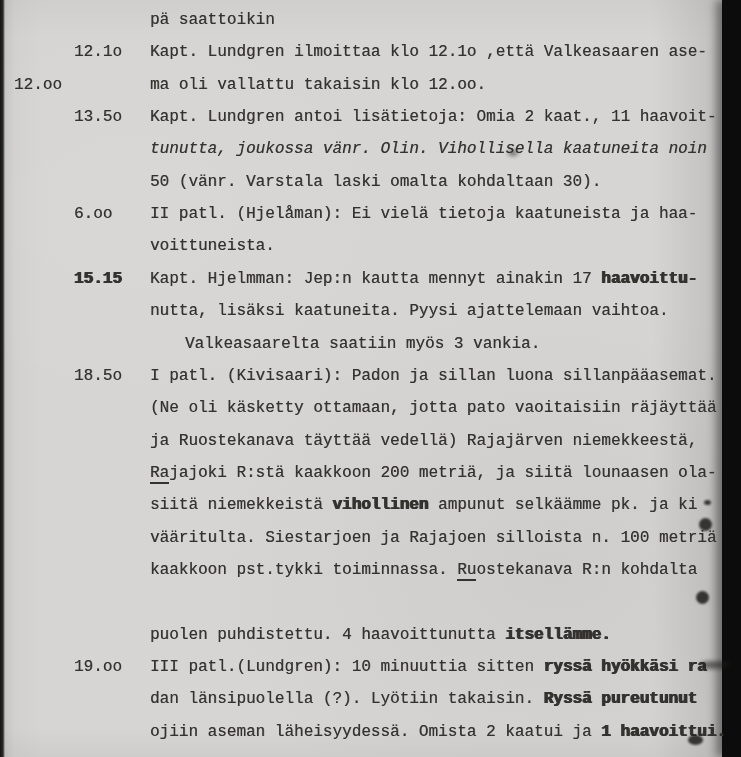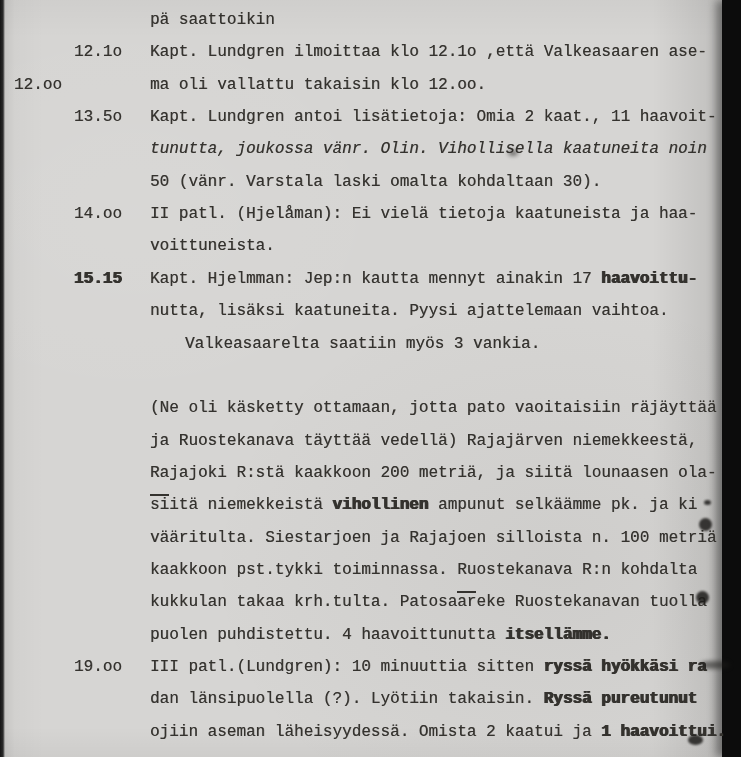--- a/index.html
+++ b/index.html
@@ -41,53 +41,53 @@
     text-shadow: 0.4px 0.3px 0.5px rgba(45,42,38,0.55);
   }
   .line .time { position:absolute; left:74px; top:0; }
   .line .time.margin { left:14px; }
   .line .text { position:absolute; left:150px; top:0; }
   .line .text.indent { left:185px; }
   .b {
     font-weight:bold;
     text-shadow: 0.8px 0 0 currentColor, -0.5px 0.3px 0.6px rgba(30,28,25,0.75);
   }
-  .u { border-bottom:2px solid var(--ink); padding-bottom:12px; }
+  .u { border-bottom:2px solid var(--ink); padding-bottom:0px; }
   .smudge {
     position:absolute; background:#1d1c1a; border-radius:50%;
     filter: blur(1.2px); opacity:0.85;
   }
   .smudge.soft { filter: blur(2px); opacity:0.55; }
 </style>
 </head>
 <body>
 
 <div class="page">
   <div class="edge-left"></div>
   <div class="edge-right"></div>
 
   <div class="lines">
       <div class="line" style="top: 8px;"><span class="text"><span>pä saattoikin</span></span></div>
       <div class="line" style="top: 40.35px;"><span class="time">12.1o</span><span class="text"><span>Kapt. Lundgren ilmoittaa klo 12.1o ,että Valkeasaaren ase-</span></span></div>
       <div class="line" style="top: 72.7px;"><span class="time margin">12.oo</span><span class="text"><span>ma oli vallattu takaisin klo 12.oo.</span></span></div>
       <div class="line" style="top: 105.05px;"><span class="time">13.5o</span><span class="text"><span>Kapt. Lundgren antoi lisätietoja: Omia 2 kaat., 11 haavoit-</span></span></div>
       <div class="line" style="top: 137.4px; font-style: italic;"><span class="text"><span>tunutta, joukossa vänr. Olin. Vihollisella kaatuneita noin</span></span></div>
       <div class="line" style="top: 169.75px;"><span class="text"><span>50 (vänr. Varstala laski omalta kohdaltaan 30).</span></span></div>
-      <div class="line" style="top: 202.1px;"><span class="time">14.oo</span><span class="text"><span>II patl. (Hjelåman): Ei vielä tietoja kaatuneista ja haa-</span></span></div>
+      <div class="line" style="top: 202.1px;"><span class="time">6.oo</span><span class="text"><span>II patl. (Hjelåman): Ei vielä tietoja kaatuneista ja haa-</span></span></div>
       <div class="line" style="top: 234.45px;"><span class="text"><span>voittuneista.</span></span></div>
       <div class="line" style="top: 266.8px; padding-left: 6px;"><span class="time b">15.15</span><span class="text"><span>Kapt. Hjelmman: Jep:n kautta mennyt ainakin 17 </span><span class="b">haavoittu-</span></span></div>
       <div class="line" style="top: 299.15px;"><span class="text"><span>nutta, lisäksi kaatuneita. Pyysi ajattelemaan vaihtoa.</span></span></div>
       <div class="line" style="top: 331.5px; text-align: center;"><span class="text indent"><span>Valkeasaarelta saatiin myös 3 vankia.</span></span></div>
+      <div class="line" style="top: 363.85px;"><span class="time">18.5o</span><span class="text"><span>I patl. (Kivisaari): Padon ja sillan luona sillanpääasemat.</span></span></div>
       <div class="line" style="top: 396.2px; padding-left: 8px;"><span class="text"><span>(Ne oli käsketty ottamaan, jotta pato vaoitaisiin räjäyttää</span></span></div>
       <div class="line" style="top: 428.55px;"><span class="text"><span>ja Ruostekanava täyttää vedellä) Rajajärven niemekkeestä,</span></span></div>
       <div class="line" style="top: 460.9px;"><span class="text"><span class="u">Ra</span><span>jajoki R:stä kaakkoon 200 metriä, ja siitä lounaasen ola-</span></span></div>
       <div class="line" style="top: 493.25px;"><span class="text"><span>siitä niemekkeistä </span><span class="b">vihollinen</span><span> ampunut selkäämme pk. ja ki</span></span></div>
       <div class="line" style="top: 525.6px;"><span class="text"><span>vääritulta. Siestarjoen ja Rajajoen silloista n. 100 metriä</span></span></div>
       <div class="line" style="top: 557.95px;"><span class="text"><span>kaakkoon pst.tykki toiminnassa. </span><span class="u">Ru</span><span>ostekanava R:n kohdalta</span></span></div>
-      <div class="line" style="top: 590.3px;"><span class="text"><span>kukkulan takaa krh.tulta. Patosaareke Ruostekanavan tuolla</span></span></div>
       <div class="line" style="top: 622.65px;"><span class="text"><span>puolen puhdistettu. 4 haavoittunutta </span><span class="b">itsellämme.</span></span></div>
       <div class="line" style="top: 655px;"><span class="time">19.oo</span><span class="text"><span>III patl.(Lundgren): 10 minuuttia sitten </span><span class="b">ryssä hyökkäsi ra</span></span></div>
       <div class="line" style="top: 687.35px;"><span class="text"><span>dan länsipuolella (?). Lyötiin takaisin. </span><span class="b">Ryssä pureutunut</span></span></div>
       <div class="line" style="top: 719.7px;"><span class="text"><span>ojiin aseman läheisyydessä. Omista 2 kaatui ja </span><span class="b">1 haavoittui.</span></span></div>
     </div>
 
   <div class="smudge" style="left:704px; top:500px; width:7px; height:5px;"></div>
   <div class="smudge" style="left:699px; top:518px; width:13px; height:13px;"></div>
   <div class="smudge" style="left:696px; top:591px; width:13px; height:13px;"></div>
   <div class="smudge soft" style="left:700px; top:661px; width:30px; height:8px; border-radius:40%;"></div>

